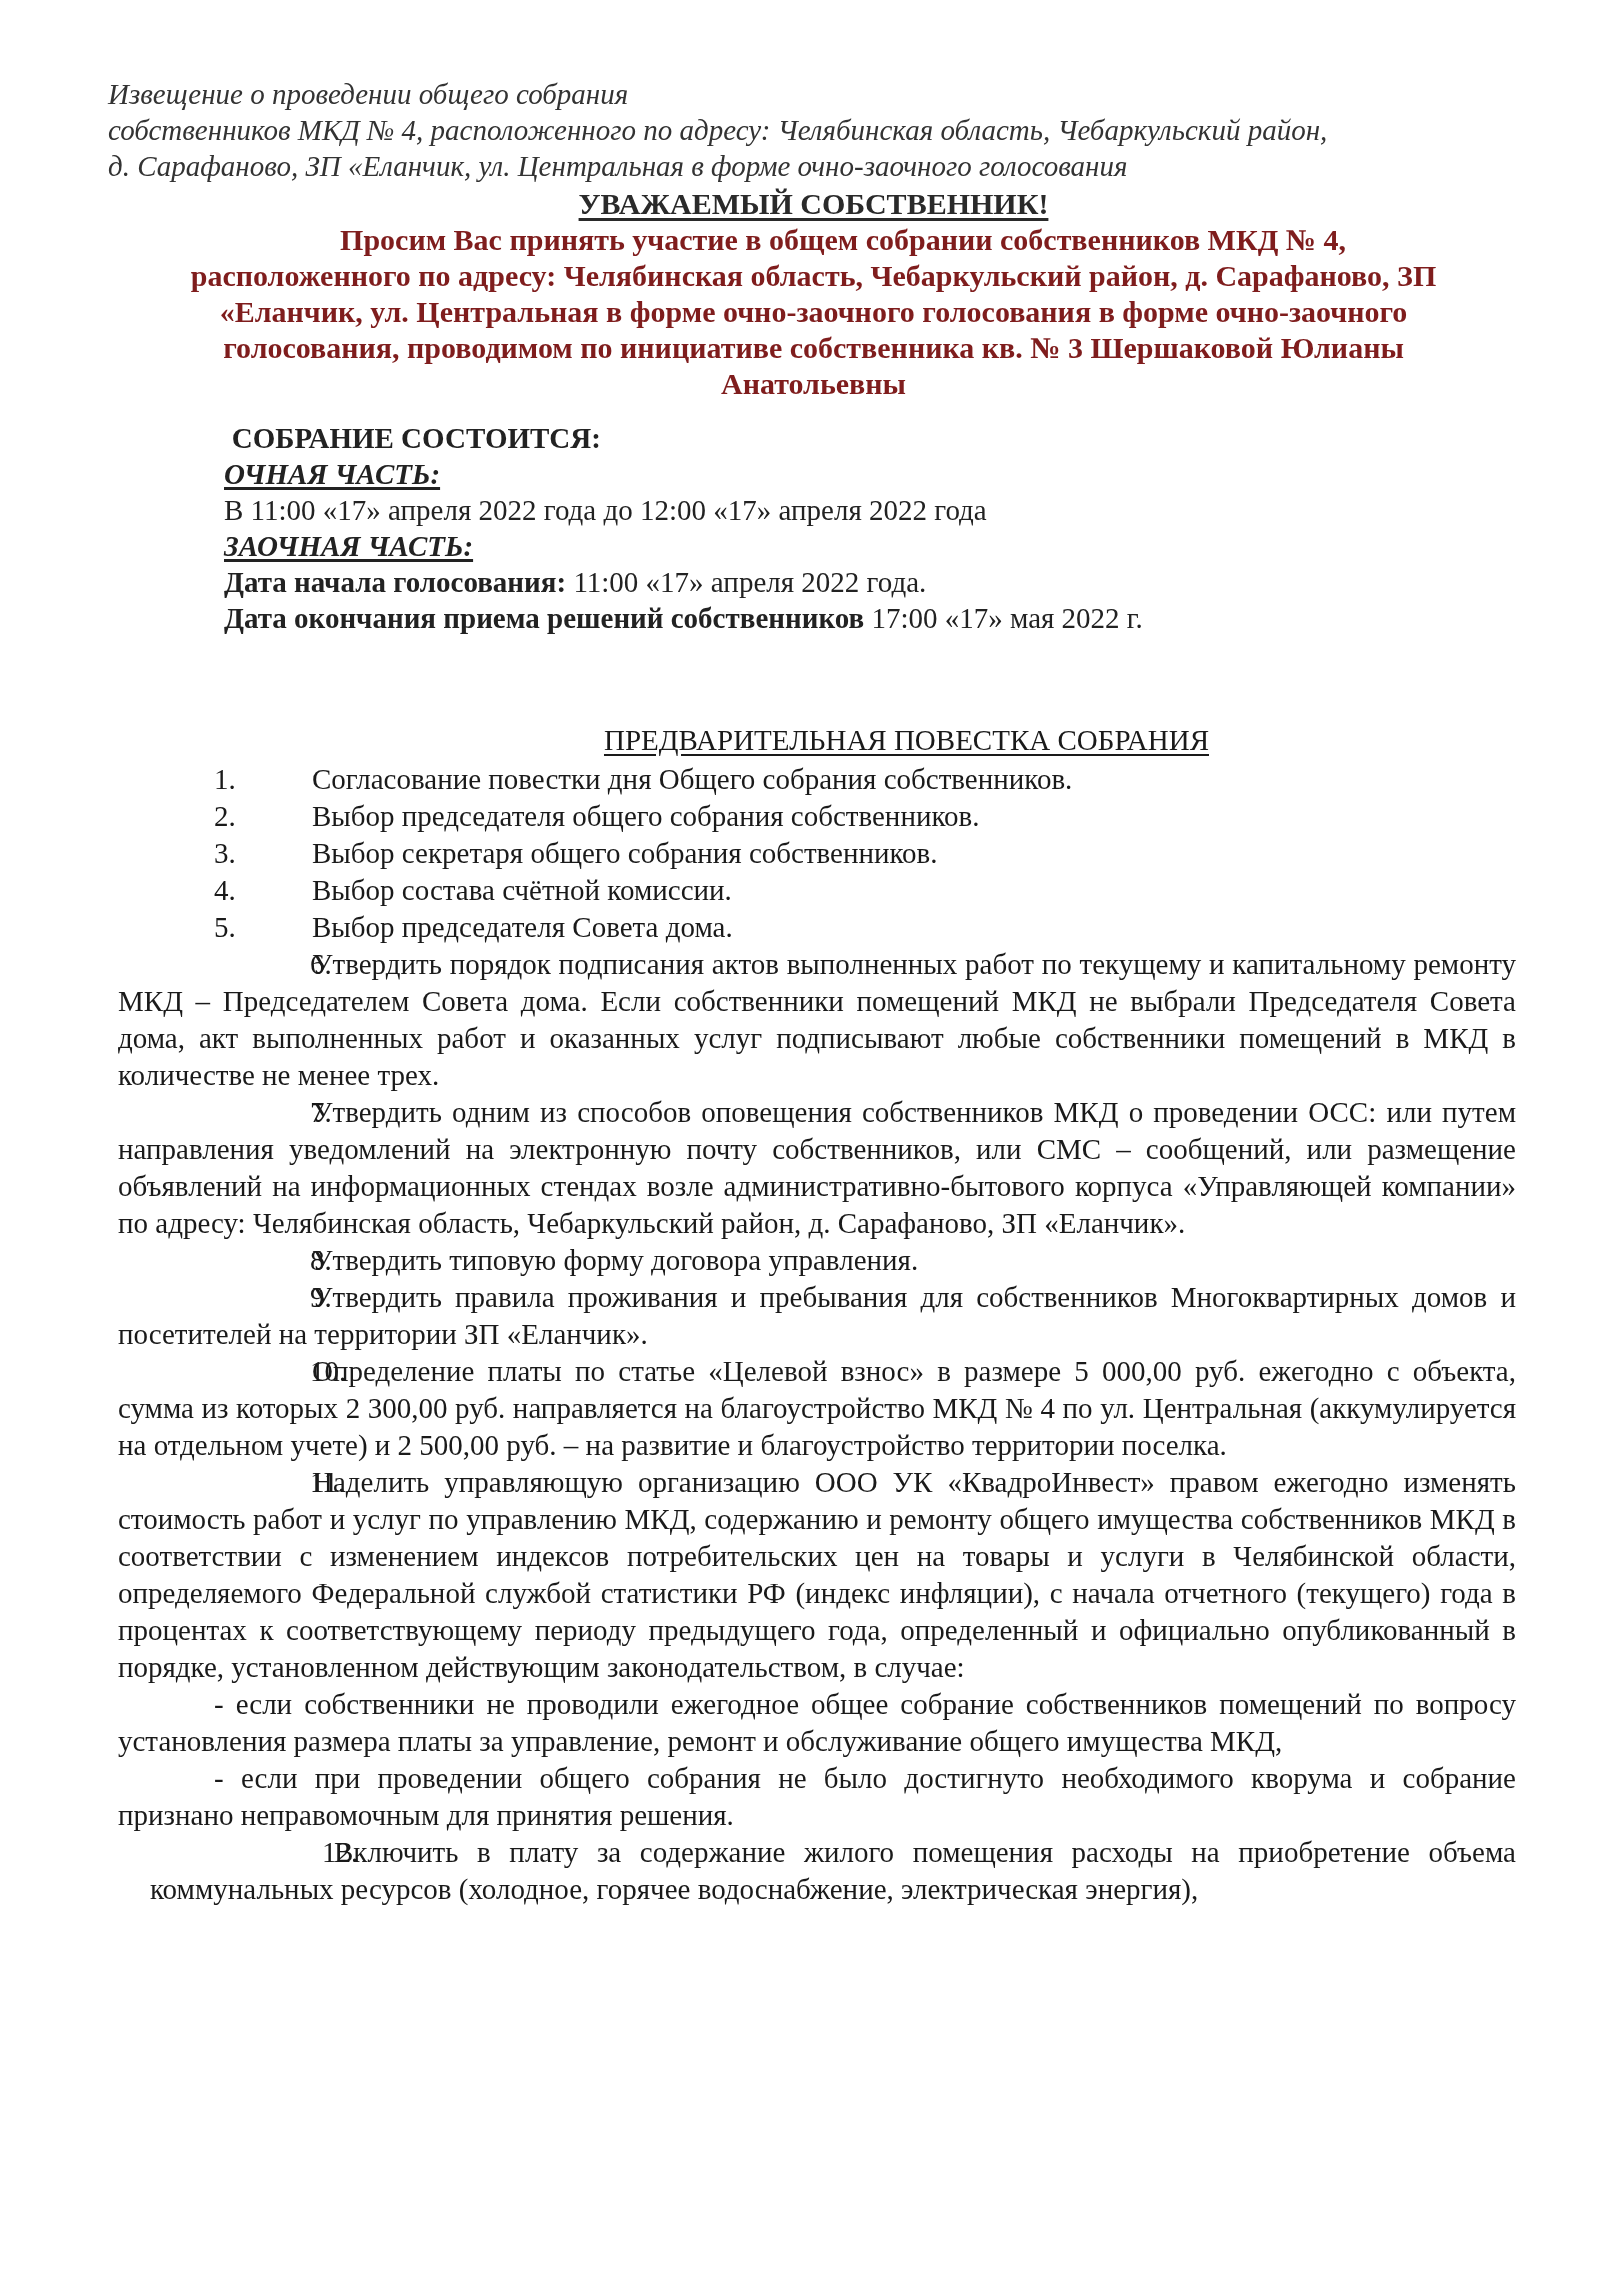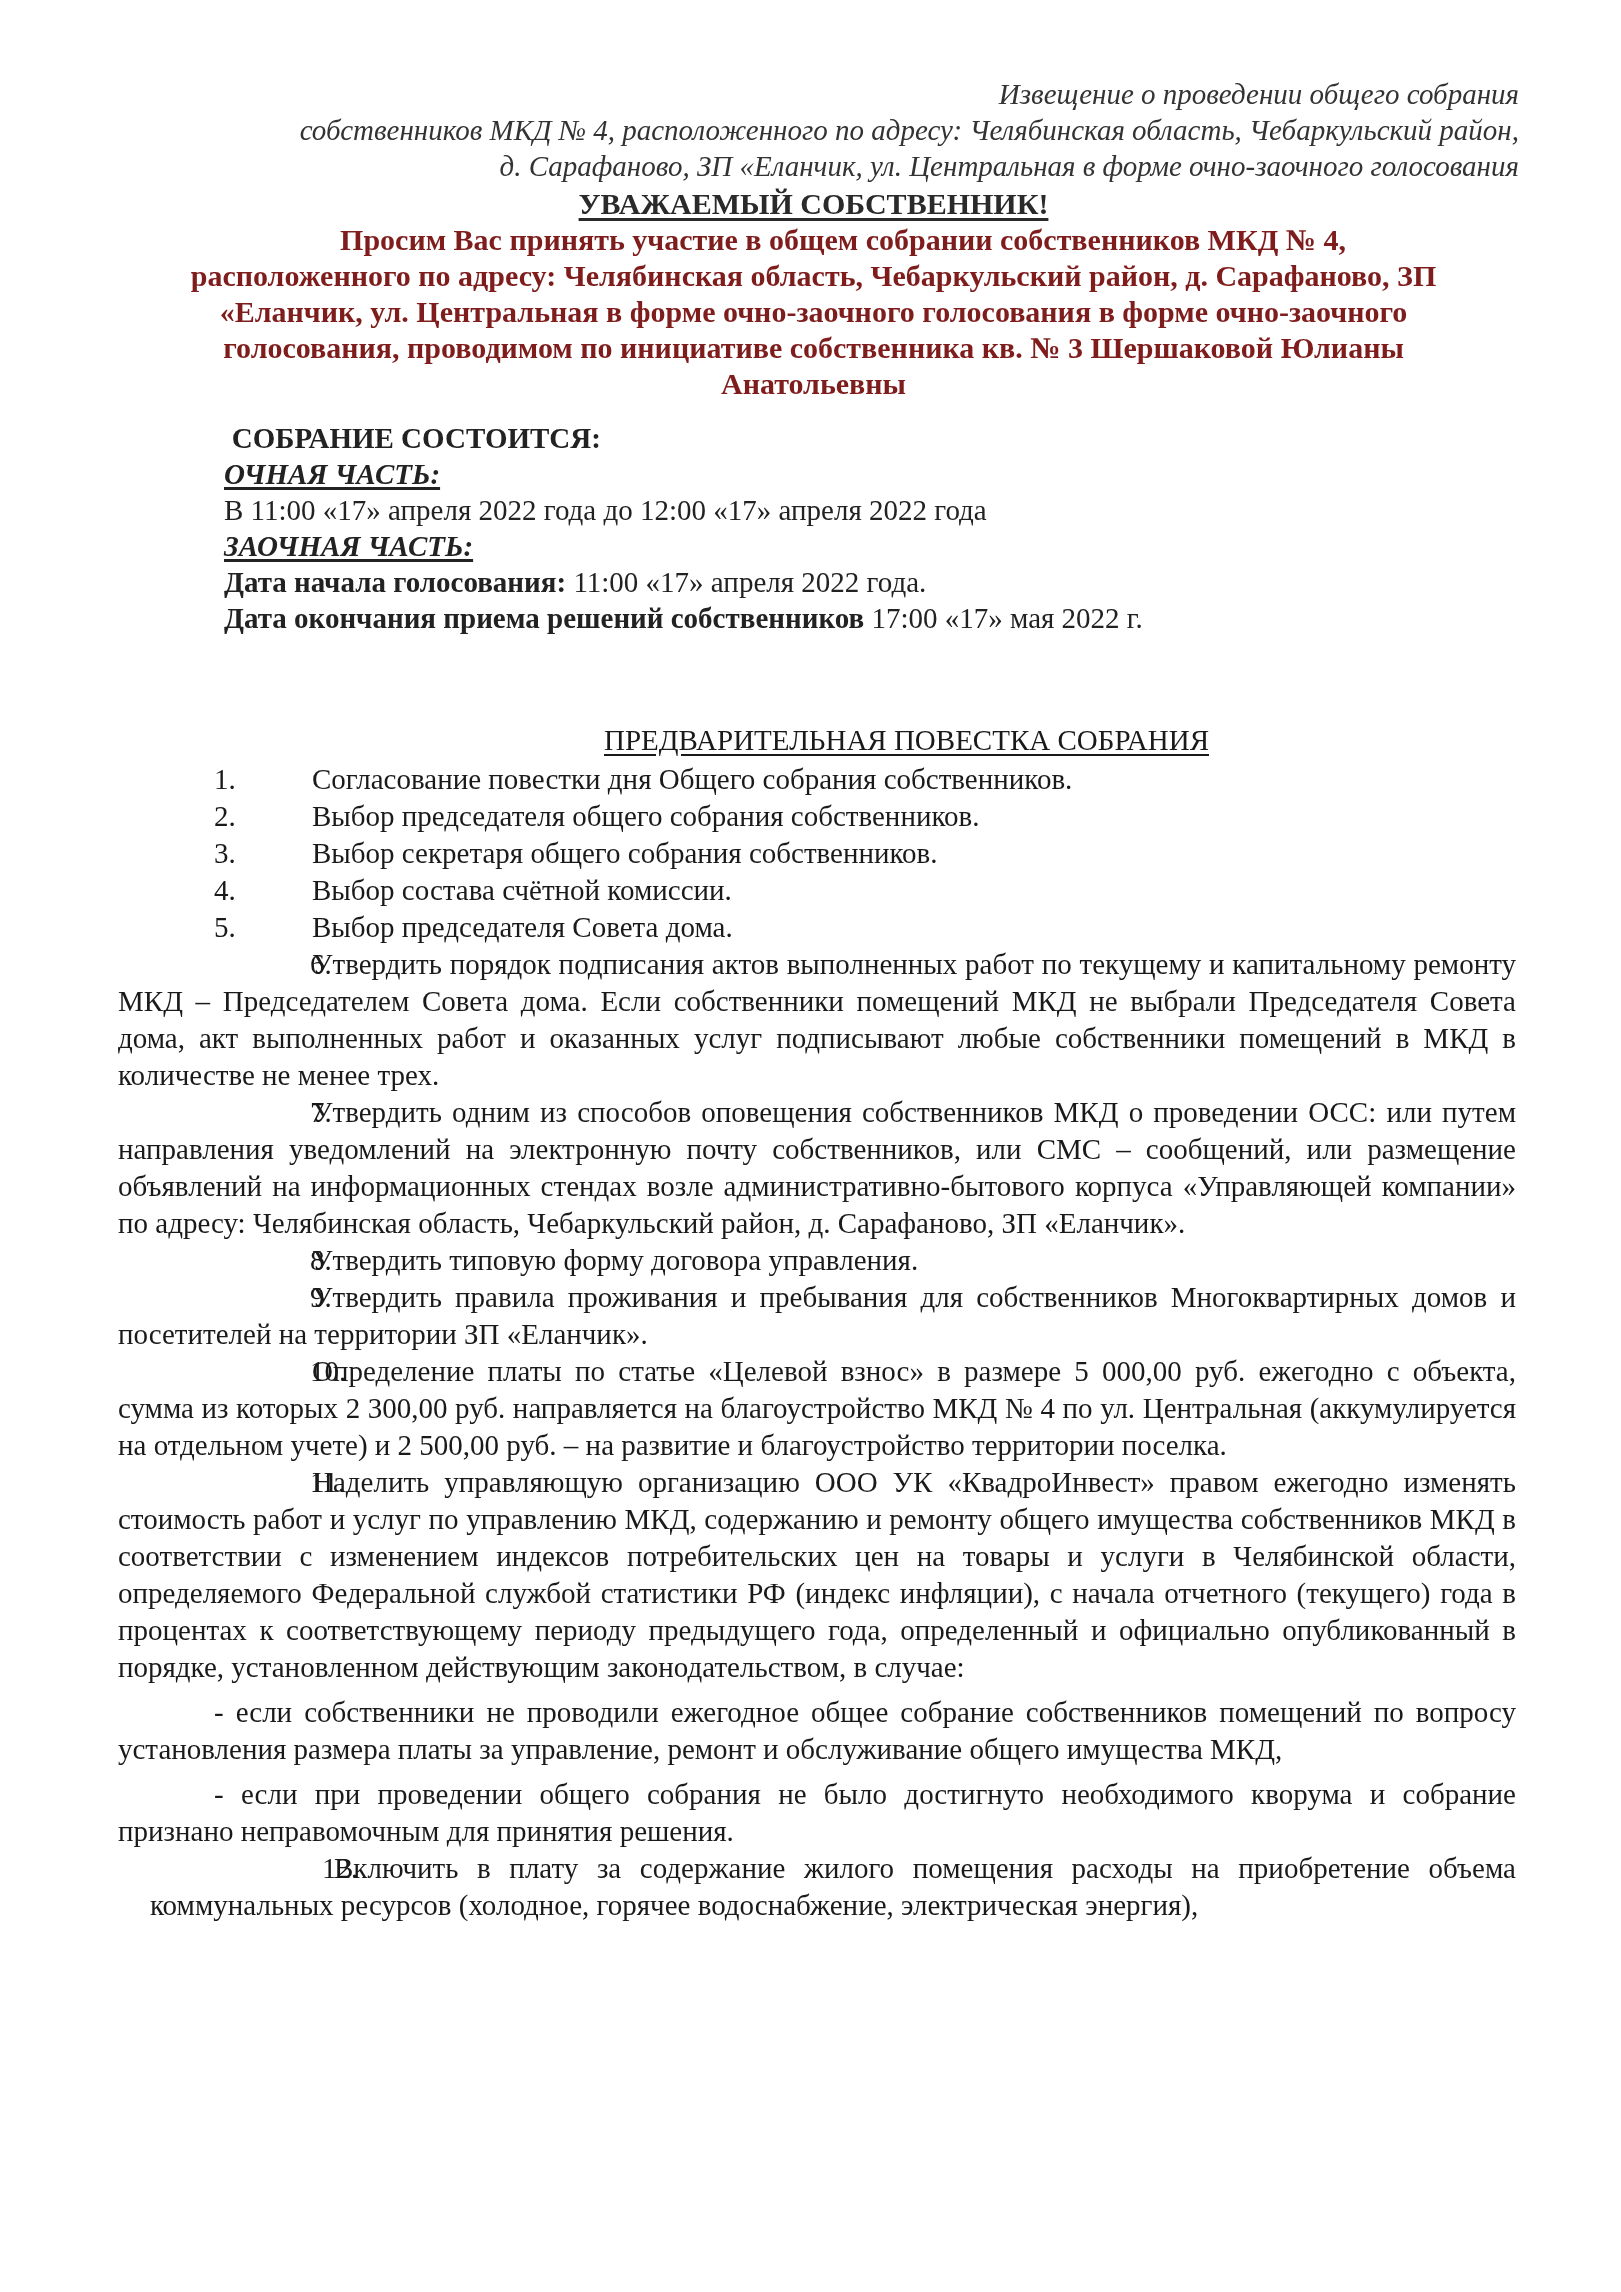--- a/index.html
+++ b/index.html
@@ -1,34 +1,34 @@
 <!DOCTYPE html>
 <html><head>
 <meta charset="utf-8">
 <style>
   html, body { margin: 0; padding: 0; background: #ffffff; }
   body { width: 1621px; height: 2293px; position: relative; overflow: hidden; color: #1a1a1a; font-family: "Liberation Serif", serif; }
   .page { position: absolute; left: 0; top: 0; width: 1621px; height: 2293px; }
-  .header { position: absolute; left: 108px; width: 1411px; top: 76px; text-align: right; font-style: italic; font-size: 29px; line-height: 36px; color: #333333; }
+  .header { position: absolute; left: 108px; width: 1411px; top: 76px; text-align: left; font-style: italic; font-size: 29px; line-height: 36px; color: #333333; }
   .greeting { position: absolute; left: 108px; width: 1411px; top: 186px; text-align: center; font-weight: bold; font-size: 30px; line-height: 35px; color: #2a2a2a; }
   .greeting span { text-decoration: underline; text-decoration-thickness: 2.9px; text-underline-offset: 3.9px; }
   .invite { position: absolute; left: 110px; width: 1407px; top: 222px; text-align: center; font-weight: bold; font-size: 30px; line-height: 36px; color: #7f1d1d; }
   .invite .indent { display: inline-block; width: 59px; }
   .info { position: absolute; left: 224px; top: 420px; font-size: 29px; line-height: 36px; color: #222; }
   .info .h { font-weight: bold; margin-left: 7.8px; }
   .info .part { font-weight: bold; font-style: italic; text-decoration: underline; text-decoration-thickness: 2.9px; text-underline-offset: 2.9px; }
   .info b { font-weight: bold; }
   .agenda-title { position: absolute; left: 108px; width: 1411px; top: 723px; text-align: center; font-size: 29px; line-height: 35px; }
   .agenda-title span { text-decoration: underline; text-underline-offset: 3.9px; margin-left: 186px; }
   .agenda { position: absolute; left: 118px; width: 1398px; top: 761px; font-size: 29px; line-height: 37px; text-align: justify; color: #1a1a1a; }
   .agenda .short { padding-left: 96px; }
   .agenda .num { display: inline-block; width: 98px; }
   .agenda p { margin: 0; }
   .agenda .long { text-indent: 96px; }
-  .agenda .sub { text-indent: 96px; margin-top: 8px; }
+  .agenda .sub { text-indent: 96px; }
   .agenda p.i12 { text-indent: 86px; margin-left: 32px; }
 </style>
 </head>
 <body>
 
 <div class="page">
 
   <div class="header">
     <div>Извещение о проведении общего собрания</div>
     <div>собственников МКД № 4, расположенного по адресу: Челябинская область, Чебаркульский район,</div>

